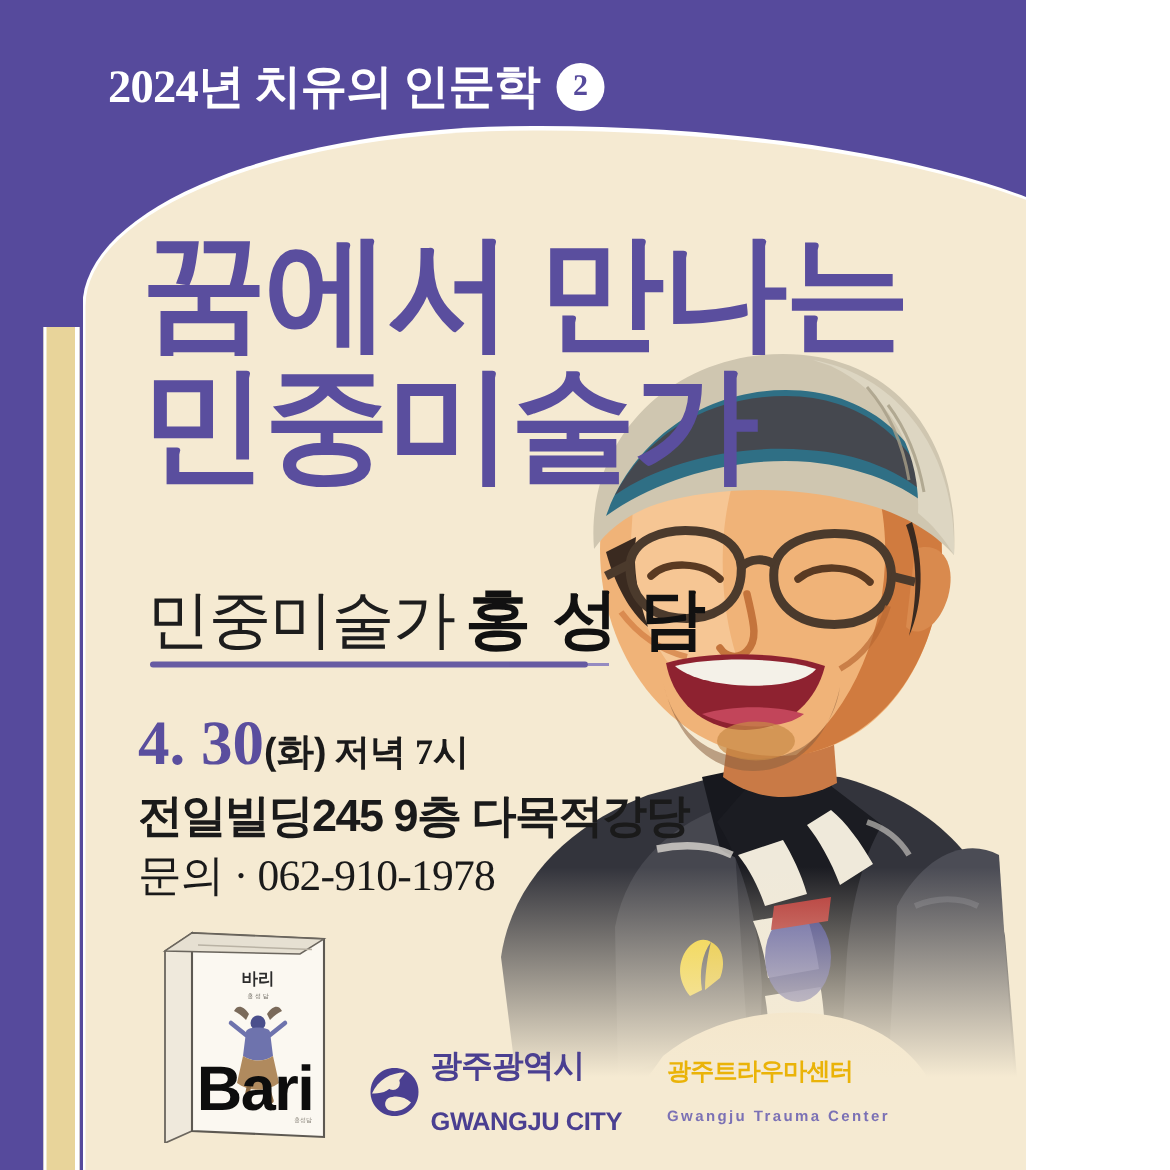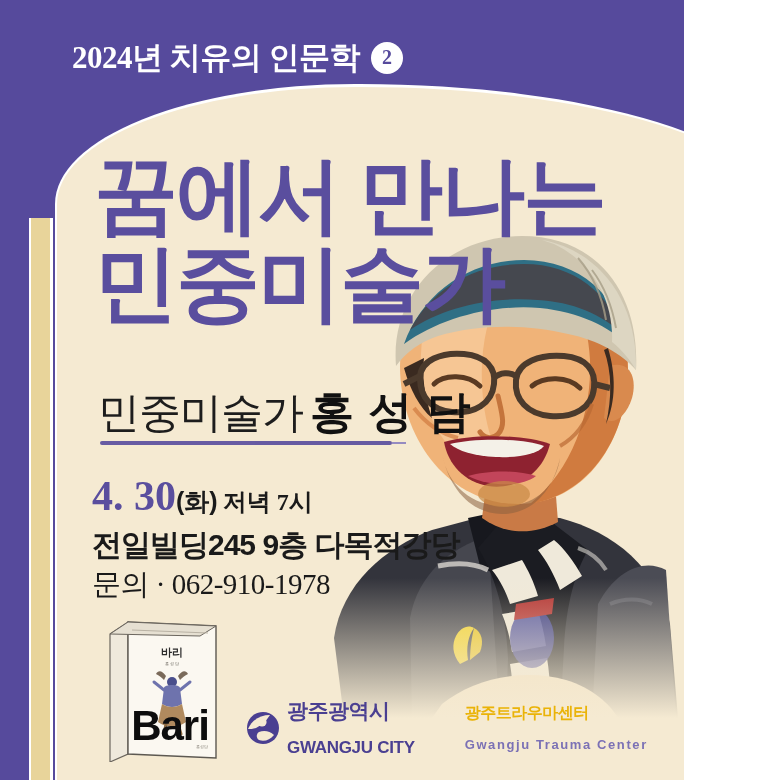--- a/index.html
+++ b/index.html
@@ -200,21 +200,21 @@
     z-index:7;
     text-decoration:underline;
   }
   .book svg{display:block;width:100%;height:100%;}
 
   
   .logos{
     position:absolute;
     left:246px;top:700px;
     z-index:8;
-    display:flex;align-items:center;gap:20px;
+    display:flex;align-items:center;
   }
   .logo-gj{display:flex;align-items:center;}
   .gj-mark{width:34px;height:34px;margin-right:7px;}
   .gj-mark svg{display:block;width:100%;height:100%;}
   .gj-text{line-height:1;}
   .gj-ko{
     color:#4a3f91;font-size:21px;font-weight:700;letter-spacing:-0.5px;
     font-family:"Liberation Sans","DejaVu Sans",sans-serif;display:block;
   }
   .gj-en{
@@ -233,21 +233,21 @@
     font-family:"Liberation Sans","DejaVu Sans",sans-serif;
     letter-spacing:-1px;line-height:0.92;
   }
   .tc-k2{margin-left:12px;}
   .tc-text{line-height:1;}
   .tc-ko{
     color:#eab308;font-size:16px;font-weight:700;display:block;
     font-family:"Liberation Sans","DejaVu Sans",sans-serif;letter-spacing:-0.5px;
   }
   .tc-en{
-    color:#7b71b5;font-size:13px;font-weight:700;display:block;
+    color:#7b71b5;font-size:10px;font-weight:700;display:block;
     font-family:"Liberation Sans","DejaVu Sans",sans-serif;
     letter-spacing:1.6px;margin-top:17px;
   }
 </style>
 </head>
 <body>
 
 <div id="poster">
 
   <div class="bg-purple"></div>

